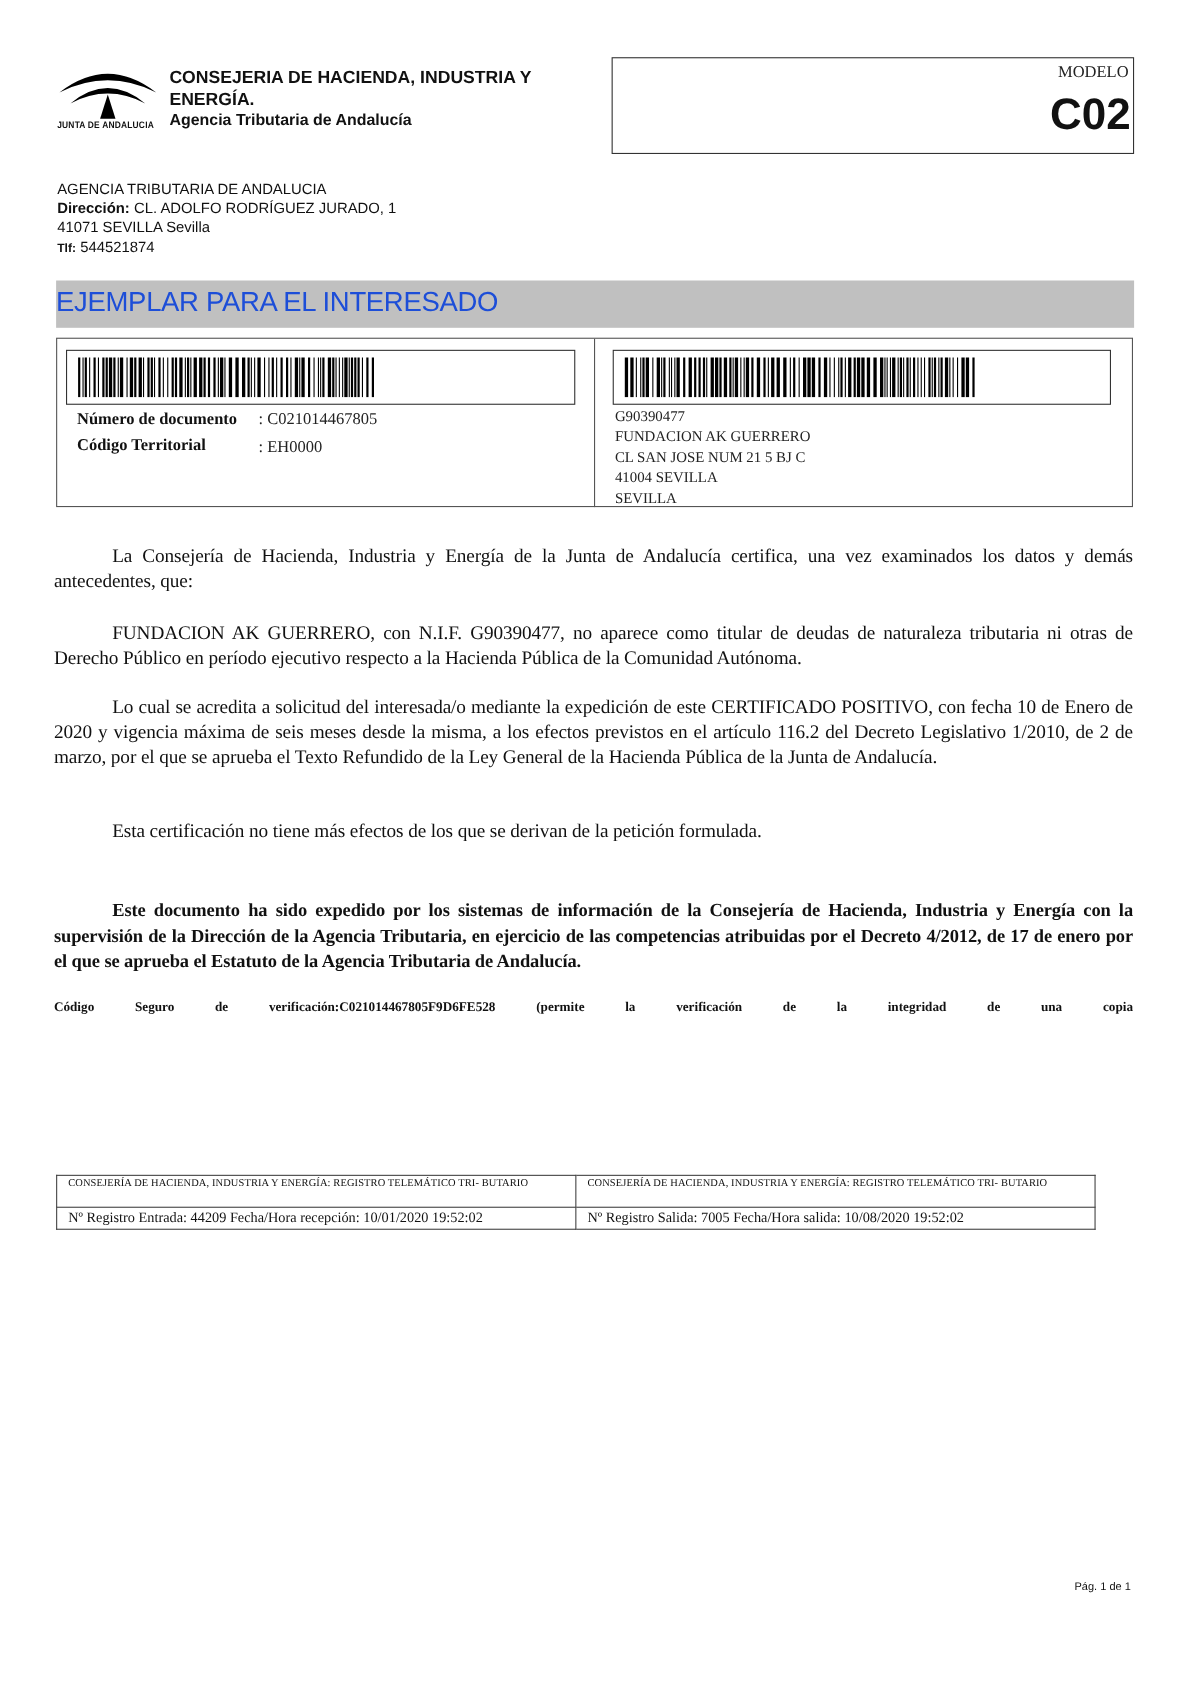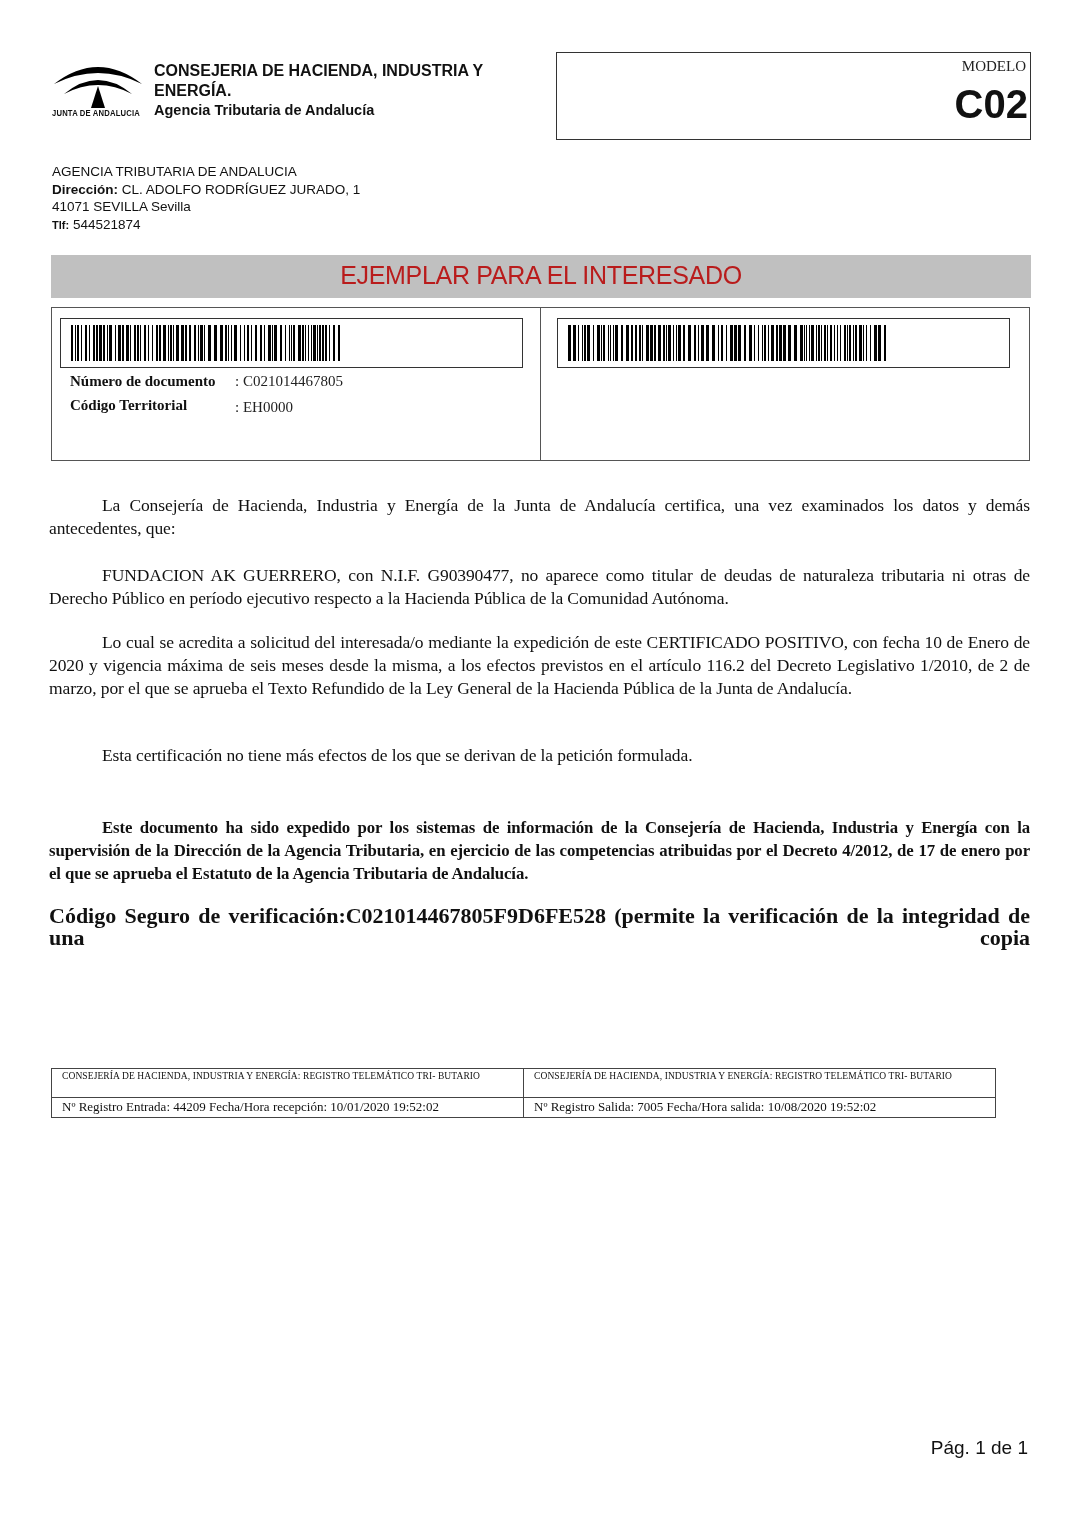--- a/index.html
+++ b/index.html
@@ -20,21 +20,21 @@
   #cert-title { position: absolute; left: 16px; top: 6px; width: 340px; font-size: 13.5px; line-height: 20px; font-family: "Liberation Sans", sans-serif; }
   #modelo-label { position: absolute; right: 4px; top: 5px; font-size: 15px; font-family: "Liberation Serif", serif; color: #222; }
   #modelo-code { position: absolute; right: 2px; top: 28px; font-size: 40px; font-weight: bold; font-family: "Liberation Sans", sans-serif; line-height: 46px; }
 
   
   #address { left: 52px; top: 163px; font-family: "Liberation Sans", sans-serif; font-size: 13.5px; line-height: 17.5px; }
   #address .b { font-weight: bold; }
   #address .small-b { font-weight: bold; font-size: 11px; }
 
   
-  #banner { left: 51px; top: 255px; width: 980px; height: 43px; background: #c0c0c0; color: #b91c1c; text-align: center; font-family: "Liberation Sans", sans-serif; font-size: 25px; line-height: 41px; letter-spacing: -0.3px; }
+  #banner { left: 51px; top: 255px; width: 980px; height: 43px; background: #c0c0c0; color: #1d4ed8; text-align: left; font-family: "Liberation Sans", sans-serif; font-size: 25px; line-height: 41px; letter-spacing: -0.3px; }
 
   
   #info-table { left: 51px; top: 307px; width: 979px; height: 154px; border: 1px solid #555; }
   #info-divider { position: absolute; left: 488px; top: 0; width: 1px; height: 153px; background: #555; }
   .barcode-box { position: absolute; top: 10px; height: 50px; border: 1.5px solid #333; }
   #barcode-left { left: 8px; width: 463px; }
   #barcode-right { left: 505px; width: 453px; }
   .bars { position: absolute; left: 10px; top: 6px; height: 36px; display: flex; align-items: stretch; }
   .bars span { display: block; background: #000; height: 100%; }
   .bars i { display: block; height: 100%; }
@@ -46,30 +46,30 @@
 
   #recipient { position: absolute; left: 507px; top: 62px; font-size: 13.5px; line-height: 18.4px; color: #222; }
 
   
   .para { position: absolute; left: 49px; width: 981px; font-family: "Liberation Serif", serif; font-size: 17.5px; line-height: 23px; text-align: justify; text-indent: 53px; letter-spacing: -0.1px; }
   #p1 { top: 494px; }
   #p2 { top: 564px; }
   #p3 { top: 631px; }
   #p4 { top: 744px; }
   #p5 { top: 816px; font-weight: bold; font-size: 16.8px; line-height: 23px; }
-  #verif { position: absolute; left: 49px; top: 905px; width: 981px; font-weight: bold; font-size: 22px; line-height: 21.5px; }
+  #verif { position: absolute; left: 49px; top: 905px; width: 981px; font-weight: bold; font-size: 12px; line-height: 21.5px; }
   #verif .line1 { text-align: justify; text-align-last: justify; }
 
   
   #register { left: 51px; top: 1068px; width: 945px; border: 1px solid #444; border-collapse: collapse; }
   #register td { border: 1px solid #444; vertical-align: top; width: 50%; padding: 2px 10px; }
   #register .reg-head { font-size: 9.5px; line-height: 11px; letter-spacing: 0.1px; text-transform: uppercase; height: 29px; }
   #register .reg-data { font-size: 13px; line-height: 16px; white-space: nowrap; padding-top: 1px; padding-bottom: 2px; }
 
-  #page-number { right: 52px; top: 1437px; font-family: "Liberation Sans", sans-serif; font-size: 19px; }
+  #page-number { right: 52px; top: 1437px; font-family: "Liberation Sans", sans-serif; font-size: 10px; }
 </style>
 </head>
 <body>
 
 <div id="logo" class="abs">
   <svg width="92" height="52" viewBox="0 0 92 52">
     <path d="M2 26 Q46 -8 90 26 Q46 4 2 26 Z" fill="#000"></path>
     <path d="M12 36 Q46 8 80 36 Q46 18 12 36 Z" fill="#000"></path>
     <path d="M46 28 L53 50 L39 50 Z" fill="#000"></path>
   </svg>
@@ -423,20 +423,27 @@
         <i style="width: 3px;"></i>
         <span style="width: 1px;"></span>
         <i style="width: 3px;"></i>
         <span style="width: 3px;"></span>
         <i style="width: 1px;"></i>
         <span style="width: 3px;"></span>
         <i style="width: 3px;"></i>
         <span style="width: 2px;"></span>
         <i style="width: 1px;"></i>
       </div>
+  </div>
+  <div id="recipient">
+    <div>G90390477</div>
+    <div>FUNDACION AK GUERRERO</div>
+    <div>CL SAN JOSE NUM 21 5 BJ C</div>
+    <div>41004 SEVILLA</div>
+    <div>SEVILLA</div>
   </div>
 </div>
 
 <p id="p1" class="para">La Consejería de Hacienda, Industria y Energía de la Junta de Andalucía certifica, una vez examinados los datos y demás antecedentes, que:</p>
 <p id="p2" class="para">FUNDACION AK GUERRERO, con N.I.F. G90390477, no aparece como titular de deudas de naturaleza tributaria ni otras de Derecho Público en período ejecutivo respecto a la Hacienda Pública de la Comunidad Autónoma.</p>
 <p id="p3" class="para">Lo cual se acredita a solicitud del interesada/o mediante la expedición de este CERTIFICADO POSITIVO, con fecha 10 de Enero de 2020 y vigencia máxima de seis meses desde la misma, a los efectos previstos en el artículo 116.2 del Decreto Legislativo 1/2010, de 2 de marzo, por el que se aprueba el Texto Refundido de la Ley General de la Hacienda Pública de la Junta de Andalucía.</p>
 <p id="p4" class="para">Esta certificación no tiene más efectos de los que se derivan de la petición formulada.</p>
 <p id="p5" class="para">Este documento ha sido expedido por los sistemas de información de la Consejería de Hacienda, Industria y Energía con la supervisión de la Dirección de la Agencia Tributaria, en ejercicio de las competencias atribuidas por el Decreto 4/2012, de 17 de enero por el que se aprueba el Estatuto de la Agencia Tributaria de Andalucía.</p>
 
 <div id="verif">

